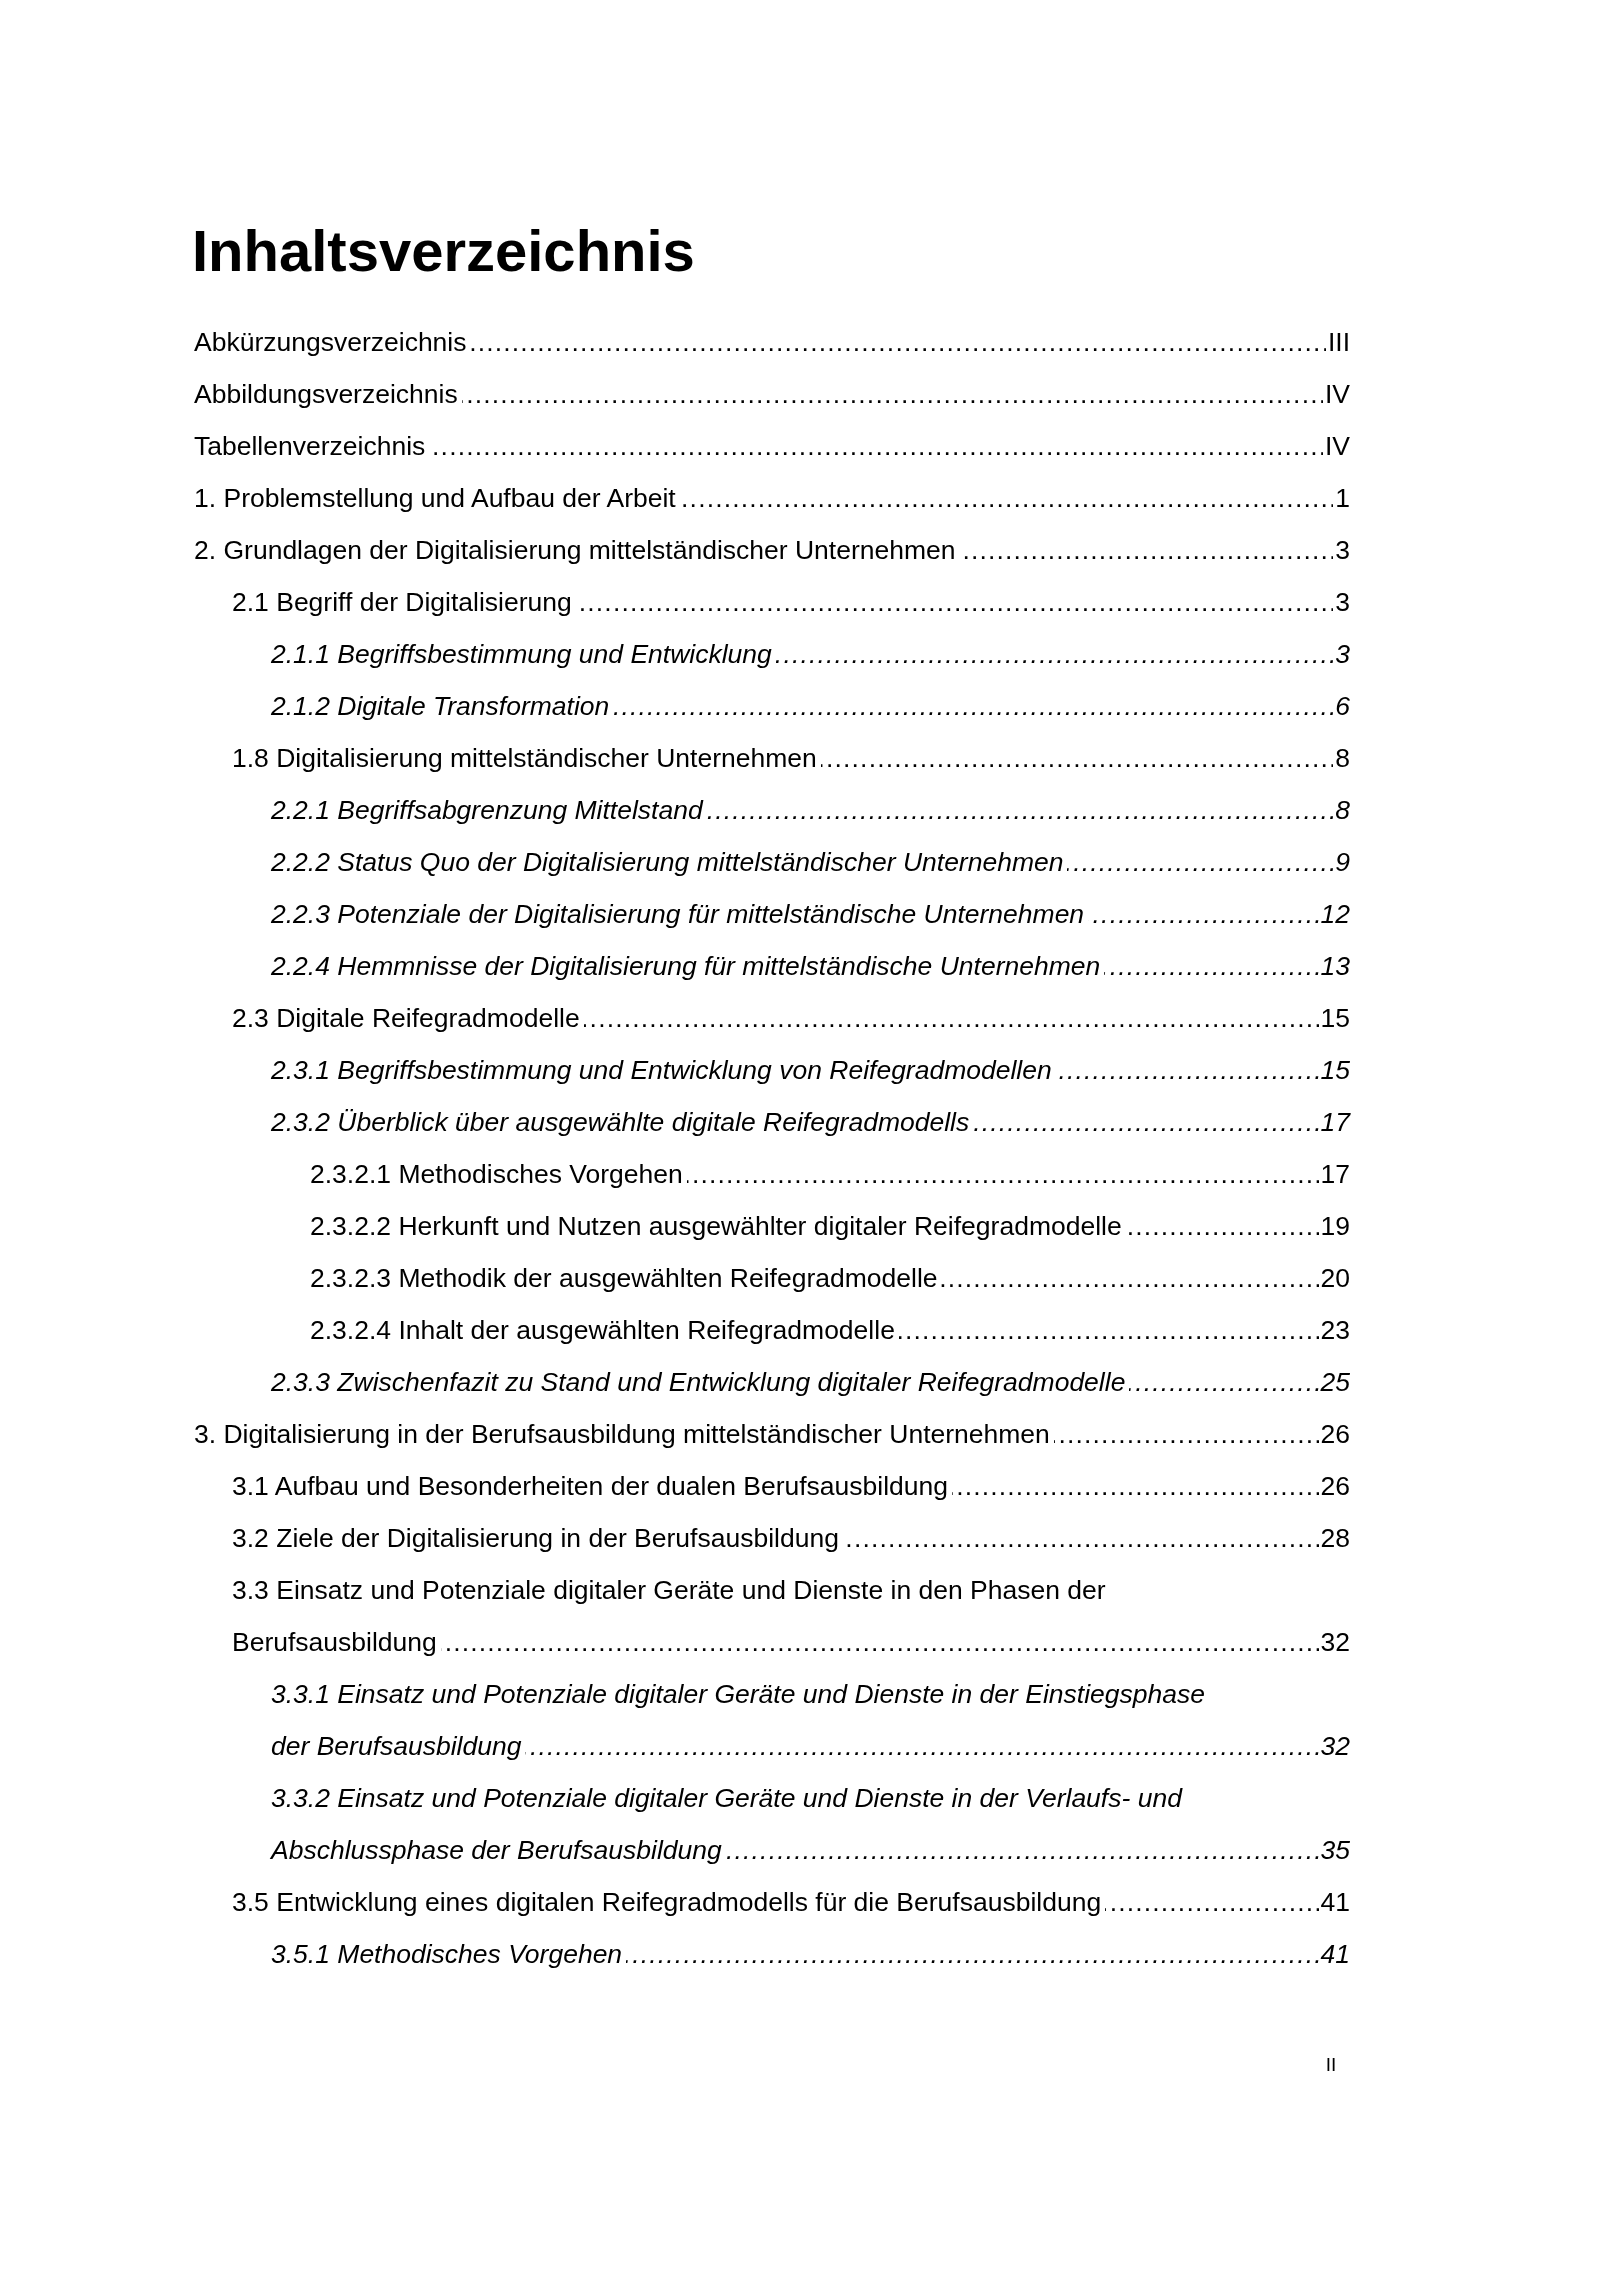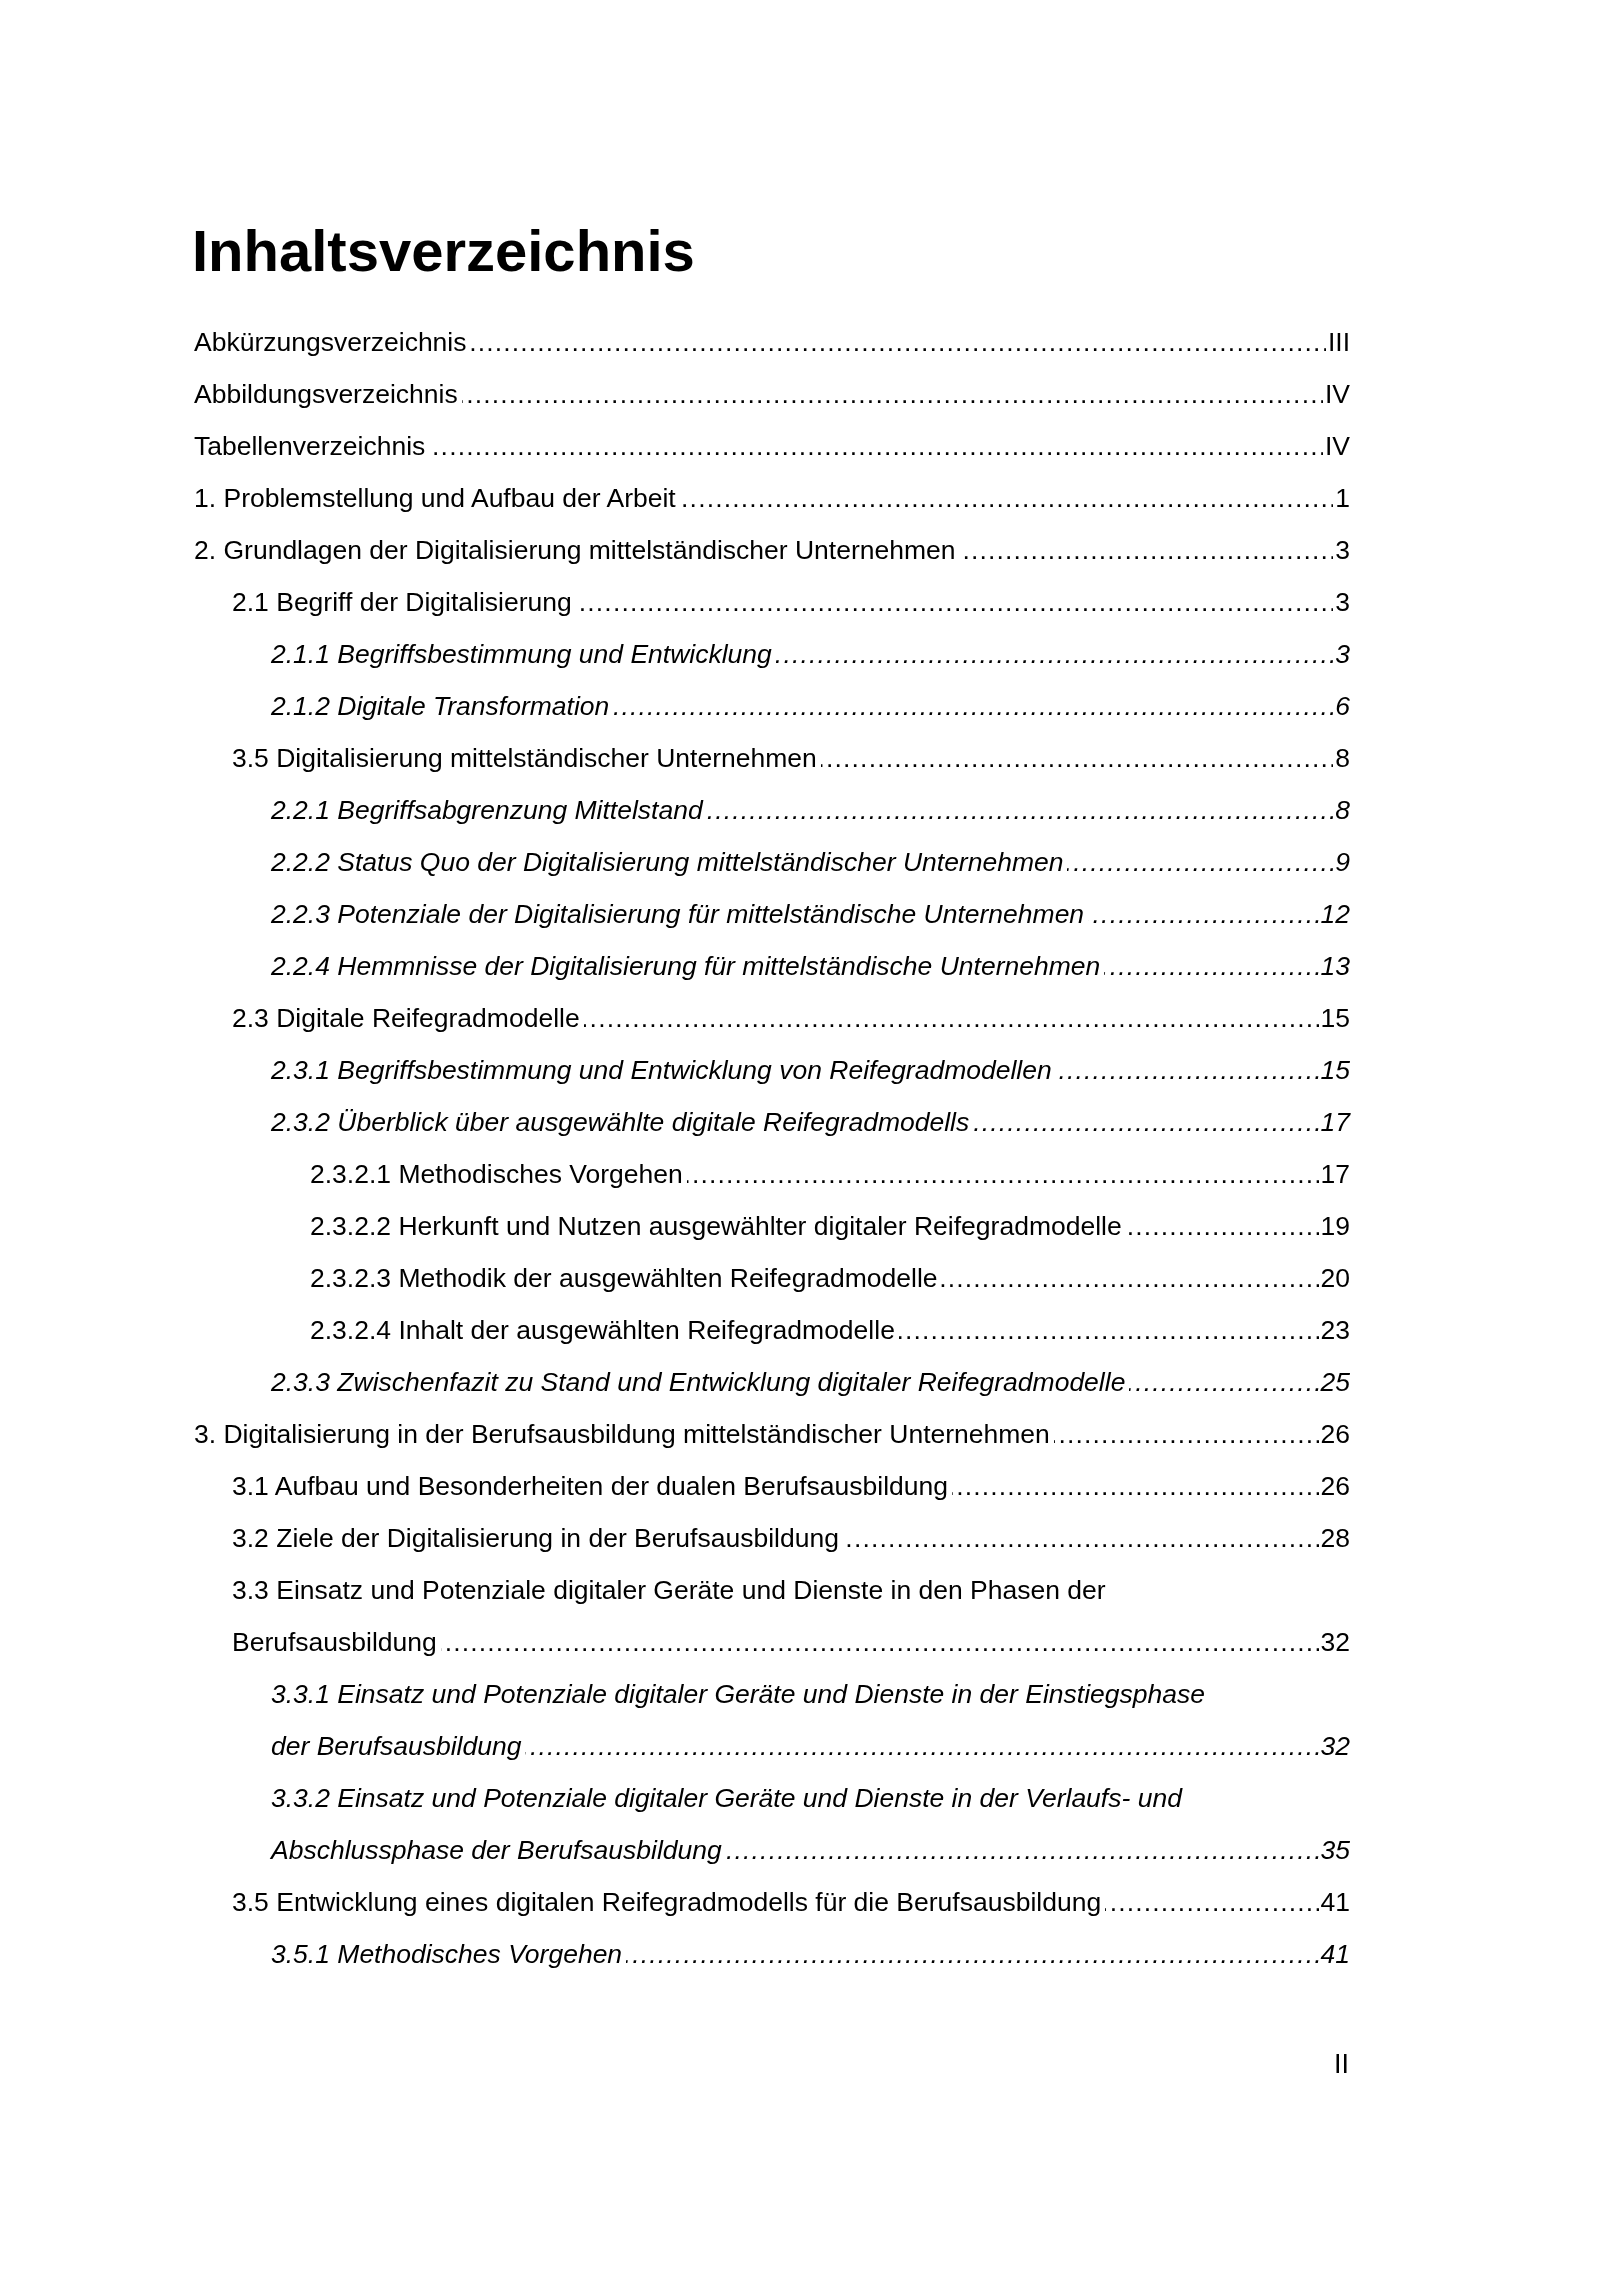--- a/index.html
+++ b/index.html
@@ -12,22 +12,22 @@
          display: flex; align-items: center; white-space: nowrap; }
   .row .text { background: #fff; padding-right: 3.9px; flex: 0 0 auto; }
   .row .dots { flex: 1 1 auto; overflow: hidden; position: relative; }
   .row .dots::before { content: ". . . . . . . . . . . . . . . . . . . . . . . . . . . . . . . . . . . . . . . . . . . . . . . . . . . . . . . . . . . . . . . . . . . . . . . . . . . . . . . . . . . . . . . . . . . . . . . . . . . . . . . . . . . . . . . . . . . . . . . . . . . . . . . . . . . . . . . . . . . . . . . . . . . . . . . . . . . . . . . . . . . . . . . . . . . . . . . . . . . . . . . . . . . . . . . . . . . . . . . . . . . . . . . . . . . .";
          letter-spacing: -3.1px; white-space: nowrap; display: block; direction: rtl; }
   .row .page { flex: 0 0 auto; padding-left: 2px; text-align: right; }
   .l1 { padding-left: 0; }
   .l2 { padding-left: 38px; }
   .l3 { padding-left: 77px; font-style: italic; }
   .l4 { padding-left: 116px; }
-  .pagenum { position: absolute; left: 1313px; top: 2047px; width: 36px; text-align: right;
-             font-size: 27px; line-height: 35px; }
+  .pagenum { position: absolute; left: 1313px; top: 2047px; width: 36px; text-align: center;
+             font-size: 19px; line-height: 35px; }
 </style>
 </head>
 <body>
 
 <h1 class="title">Inhaltsverzeichnis</h1>
 
 <div class="toc" id="toc">
     <div class="row l1">
       <span class="text">Abkürzungsverzeichnis</span>
       <span class="dots"></span>
@@ -62,21 +62,21 @@
       <span class="text">2.1.1 Begriffsbestimmung und Entwicklung</span>
       <span class="dots"></span>
       <span class="page">3</span>
     </div>
     <div class="row l3">
       <span class="text">2.1.2 Digitale Transformation</span>
       <span class="dots"></span>
       <span class="page">6</span>
     </div>
     <div class="row l2">
-      <span class="text">3.5 Digitalisierung mittelständischer Unternehmen</span>
+      <span class="text">1.8 Digitalisierung mittelständischer Unternehmen</span>
       <span class="dots"></span>
       <span class="page">8</span>
     </div>
     <div class="row l3">
       <span class="text">2.2.1 Begriffsabgrenzung Mittelstand</span>
       <span class="dots"></span>
       <span class="page">8</span>
     </div>
     <div class="row l3">
       <span class="text">2.2.2 Status Quo der Digitalisierung mittelständischer Unternehmen</span>

